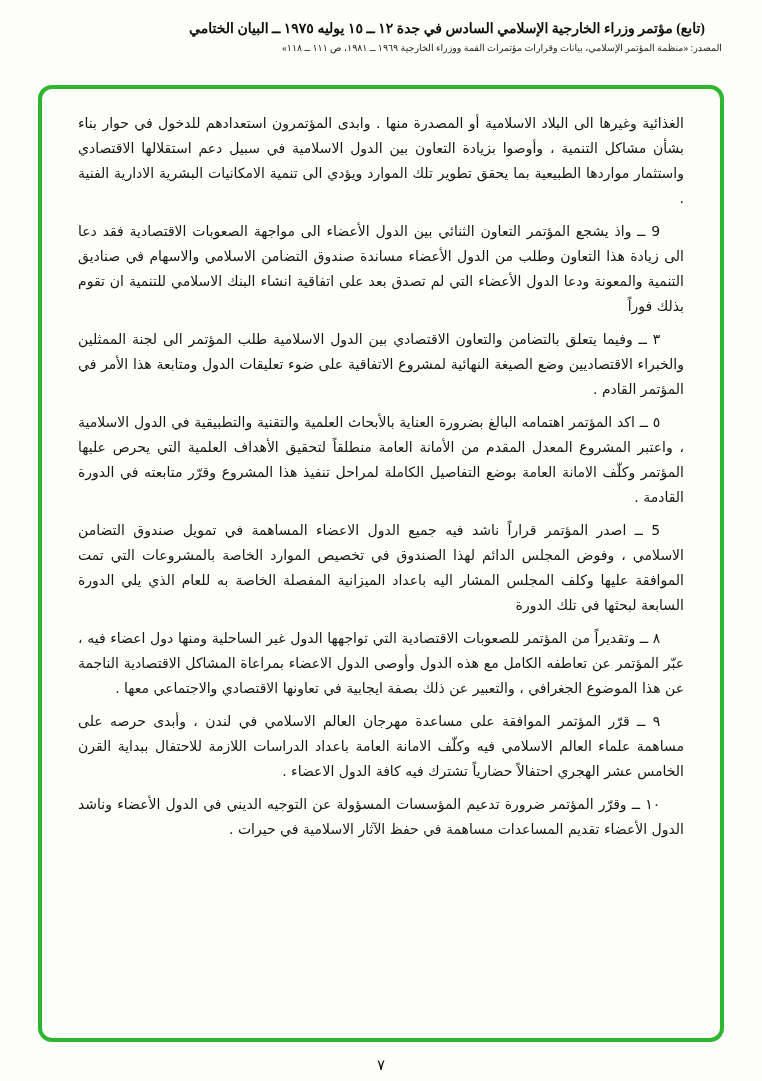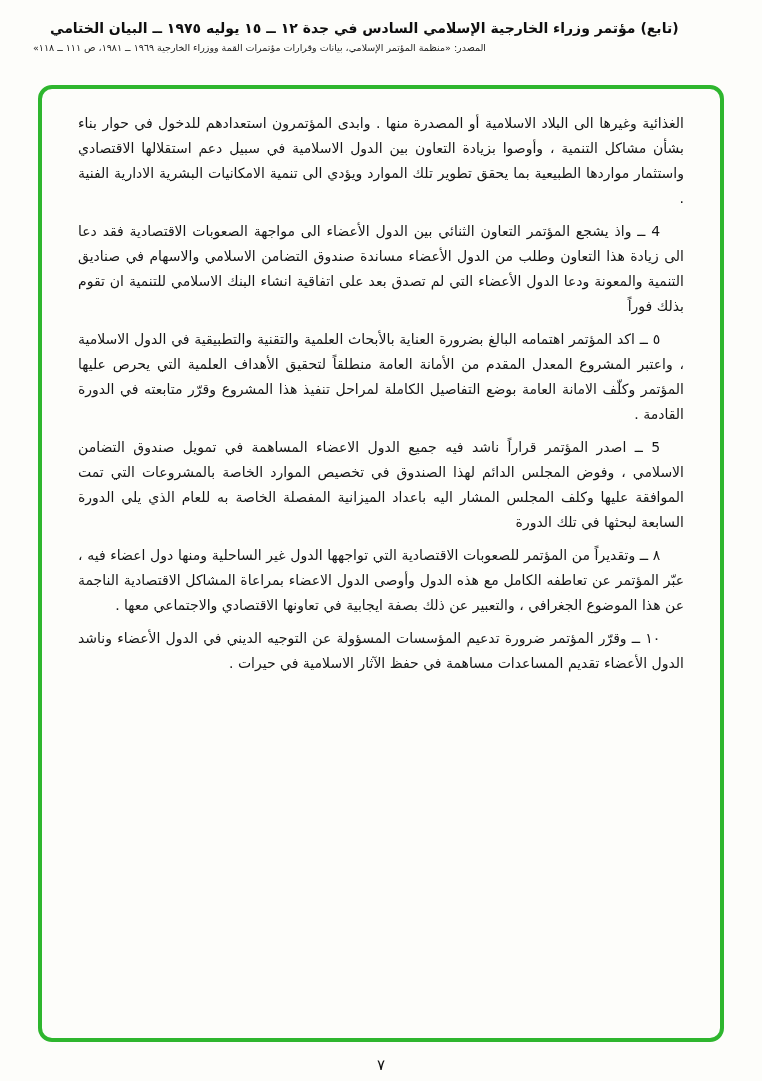--- a/index.html
+++ b/index.html
@@ -15,22 +15,23 @@
     width: 762px;
     height: 1081px;
     background: #fdfdfa;
     overflow: hidden;
   }
   .header {
     position: absolute;
     top: 18px;
     left: 33px;
     right: 40px;
-    text-align: left;
+    text-align: right;
     color: #0f0f0f;
+    font-family: Liberation Serif, serif;
   }
   .header-title {
     font-weight: bold;
     font-size: 14px;
     line-height: 1.55;
     max-width: 655px;
     margin: 0 auto;
   }
   .header-source {
     font-size: 9.5px;
@@ -75,23 +76,25 @@
 <div class="page">
 
   <div class="header">
     <div class="header-title">(تابع) مؤتمر وزراء الخارجية الإسلامي السادس في جدة ١٢ ــ ١٥ يوليه ١٩٧٥ ــ البيان الختامي</div>
     <div class="header-source">المصدر: «منظمة المؤتمر الإسلامي، بيانات وقرارات مؤتمرات القمة ووزراء الخارجية ١٩٦٩ ــ ١٩٨١، ص ١١١ ــ ١١٨»</div>
   </div>
 
   <div class="frame" style="border-color: rgb(46, 182, 46); padding-left: 36px;">
     <div>
         <p class="para">الغذائية وغيرها الى البلاد الاسلامية أو المصدرة منها .  وابدى المؤتمرون استعدادهم للدخول في حوار بناء بشأن مشاكل التنمية ، وأوصوا بزيادة التعاون بين الدول الاسلامية في سبيل دعم استقلالها الاقتصادي واستثمار مواردها الطبيعية بما يحقق تطوير تلك الموارد ويؤدي الى تنمية الامكانيات البشرية الادارية الفنية .</p>
-        <p class="para">4 ــ واذ يشجع المؤتمر التعاون الثنائي بين الدول الأعضاء الى مواجهة الصعوبات الاقتصادية فقد دعا الى زيادة هذا التعاون وطلب من الدول الأعضاء مساندة صندوق التضامن الاسلامي والاسهام في صناديق التنمية والمعونة ودعا الدول الأعضاء التي لم تصدق بعد على اتفاقية انشاء البنك الاسلامي للتنمية ان تقوم بذلك فوراً</p>
+        <p class="para">9 ــ واذ يشجع المؤتمر التعاون الثنائي بين الدول الأعضاء الى مواجهة الصعوبات الاقتصادية فقد دعا الى زيادة هذا التعاون وطلب من الدول الأعضاء مساندة صندوق التضامن الاسلامي والاسهام في صناديق التنمية والمعونة ودعا الدول الأعضاء التي لم تصدق بعد على اتفاقية انشاء البنك الاسلامي للتنمية ان تقوم بذلك فوراً</p>
+        <p class="para">٣ ــ وفيما يتعلق بالتضامن والتعاون الاقتصادي بين الدول الاسلامية طلب المؤتمر الى لجنة الممثلين والخبراء الاقتصاديين وضع الصيغة النهائية لمشروع الاتفاقية على ضوء تعليقات الدول ومتابعة هذا الأمر في المؤتمر القادم .</p>
         <p class="para">٥ ــ اكد المؤتمر اهتمامه البالغ بضرورة العناية بالأبحاث العلمية والتقنية والتطبيقية في الدول الاسلامية ، واعتبر المشروع المعدل المقدم من الأمانة العامة منطلقاً لتحقيق الأهداف العلمية التي يحرص عليها المؤتمر وكلّف الامانة العامة بوضع التفاصيل الكاملة لمراحل تنفيذ هذا المشروع وقرّر متابعته في الدورة القادمة .</p>
         <p class="para">5 ــ اصدر المؤتمر قراراً ناشد فيه جميع الدول الاعضاء المساهمة في تمويل صندوق التضامن الاسلامي ، وفوض المجلس الدائم لهذا الصندوق في تخصيص الموارد الخاصة بالمشروعات التي تمت الموافقة عليها وكلف المجلس المشار اليه باعداد الميزانية المفصلة الخاصة به للعام الذي يلي الدورة السابعة لبحثها في تلك الدورة</p>
         <p class="para">٨ ــ وتقديراً من المؤتمر للصعوبات الاقتصادية التي تواجهها الدول غير الساحلية ومنها دول اعضاء فيه ، عبّر المؤتمر عن تعاطفه الكامل مع هذه الدول وأوصى الدول الاعضاء بمراعاة المشاكل الاقتصادية الناجمة عن هذا الموضوع الجغرافي ، والتعبير عن ذلك بصفة ايجابية في تعاونها الاقتصادي والاجتماعي معها .</p>
+        <p class="para">٩ ــ قرّر المؤتمر الموافقة على مساعدة مهرجان العالم الاسلامي في لندن ، وأبدى حرصه على مساهمة علماء العالم الاسلامي فيه وكلّف الامانة العامة باعداد الدراسات اللازمة للاحتفال ببداية القرن الخامس عشر الهجري احتفالاً حضارياً تشترك فيه كافة الدول الاعضاء .</p>
         <p class="para">١٠ ــ وقرّر المؤتمر ضرورة تدعيم المؤسسات المسؤولة عن التوجيه الديني في الدول الأعضاء وناشد الدول الأعضاء تقديم المساعدات مساهمة في حفظ الآثار الاسلامية في حيرات .</p>
       </div>
   </div>
 
   <div class="page-number">٧</div>
 
 </div>
 
 </body></html>

